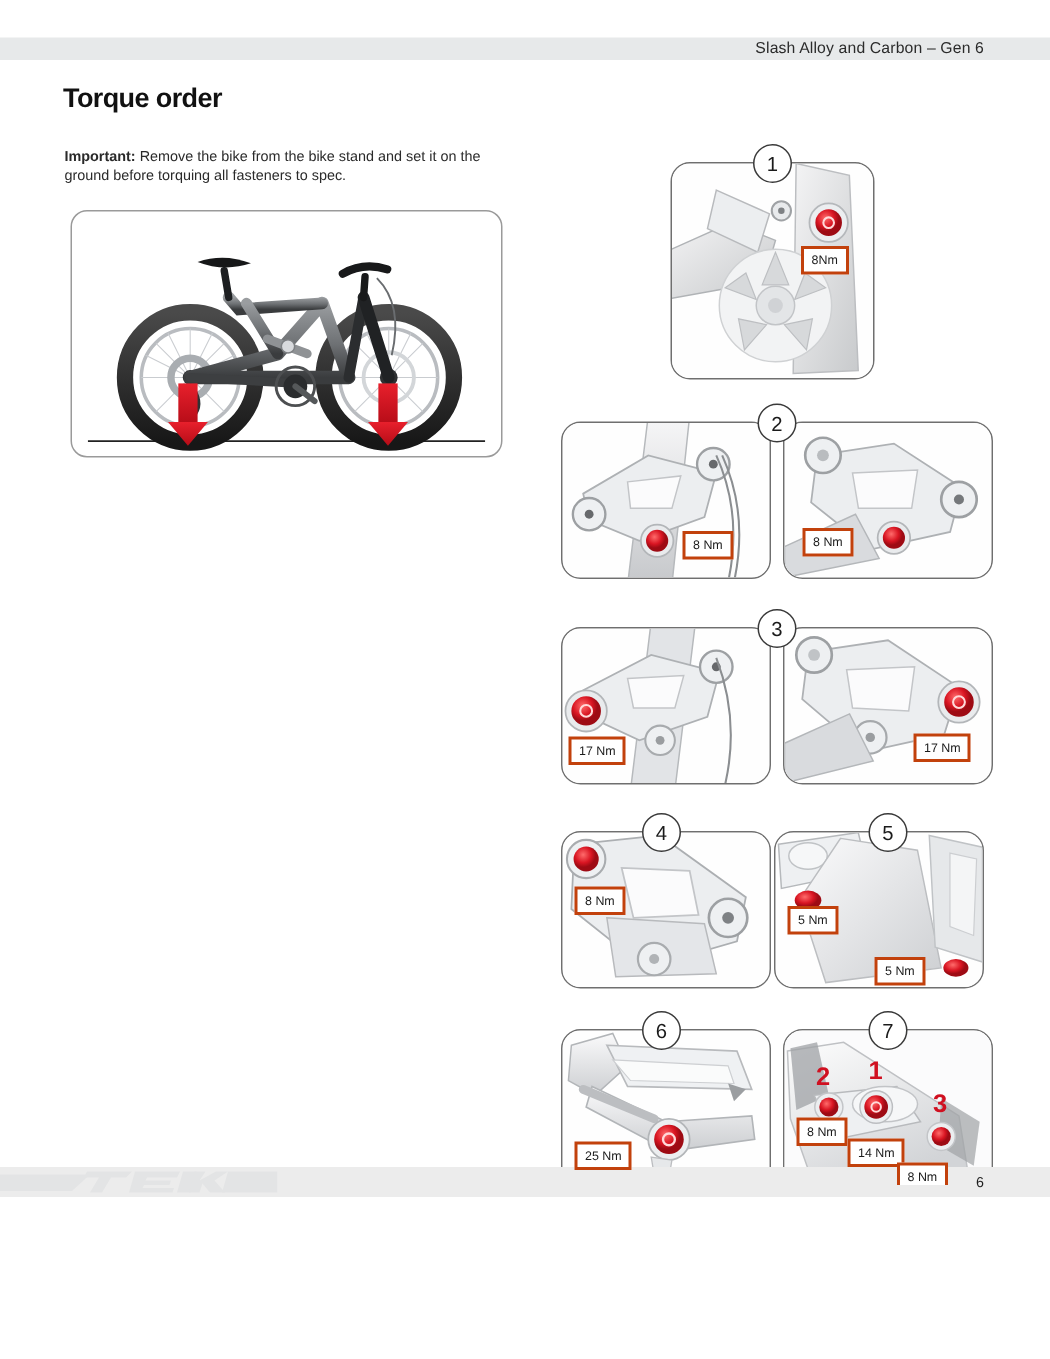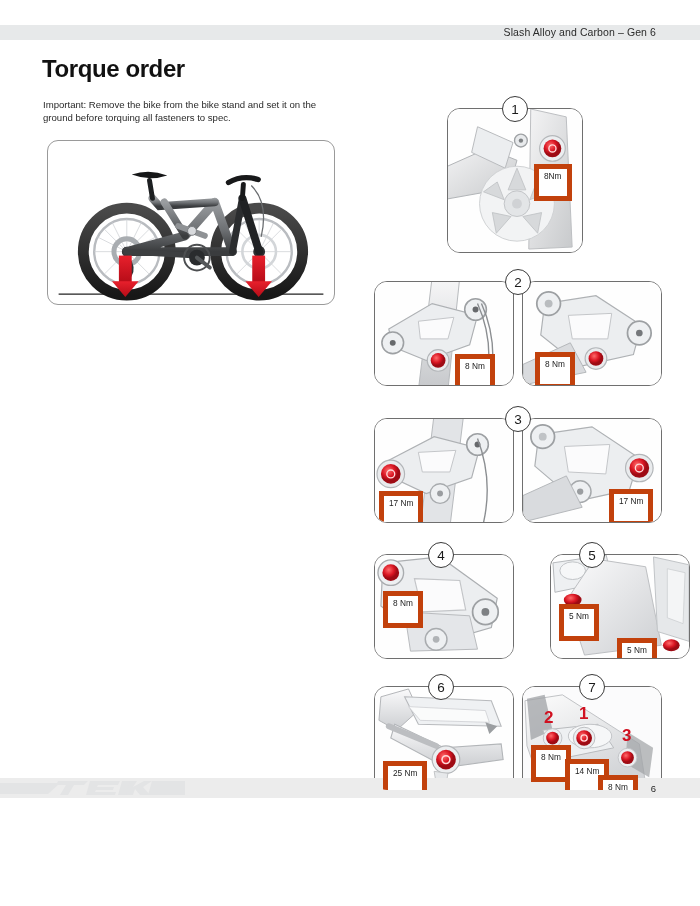--- a/index.html
+++ b/index.html
@@ -19,27 +19,27 @@
   }
   .header-title {
     position: absolute; right: 44px; top: 26px;
     font-size: 10.5px; color: #2b2b2b; letter-spacing: .1px;
     white-space: nowrap;
   }
 
   
   .page-title {
     position: absolute; left: 42px; top: 55px;
-    font-size: 24px; font-weight: 700; letter-spacing: -0.4px; color:#111;
+    font-size: 18px; font-weight: 700; letter-spacing: -0.4px; color:#111;
   }
   .intro {
     position: absolute; left: 43px; top: 98px; width: 300px;
     font-size: 9.6px; line-height: 13.2px; color: #2a2a2a;
   }
-  .intro b { font-weight: 400; }
+  .intro b { font-weight: 700; }
 
   
   .bike-figure {
     position: absolute; left: 47px; top: 140px; width: 288px; height: 165px;
     border: 1px solid #9a9a9a; border-radius: 11px; background: #fff;
     overflow: hidden;
   }
   .bike-svg { position:absolute; left:0; top:0; width:100%; height:100%; }
 
   
@@ -53,23 +53,23 @@
   .badge {
     position: absolute; width: 26px; height: 26px; border-radius: 50%;
     background: #ffffff; border: 1.4px solid #3a3a3a;
     display: flex; align-items: center; justify-content: center;
     font-size: 13.5px; font-weight: 400; color: #1b1b1b;
     z-index: 6;
   }
 
   .tlabel {
     position: absolute; z-index: 5;
-    background: #ffffff; border: 5px solid #c2410c;
+    background: #ffffff; border: 2px solid #c2410c;
     font-size: 8.3px; color: #1c1c1c; line-height: 1;
-    padding: 3px 5px 16px 5px; white-space: nowrap;
+    padding: 3px 5px 4px 5px; white-space: nowrap;
   }
   .rnum {
     position: absolute; z-index: 5;
     color: #d01020; font-weight: 700; font-size: 17px; line-height: 1;
   }
 
   
   .footer-band {
     position: absolute; left: 0; bottom: 20px; width: 700px; height: 20px;
     background: #ececec;
@@ -345,21 +345,21 @@
       <circle cx="16" cy="18" r="8.5" fill="url(#bolt4)"></circle>
       <circle cx="112" cy="58" r="13" fill="#eef0f2" stroke="#9da0a3" stroke-width="1.8"></circle>
       <circle cx="112" cy="58" r="4" fill="#7e8184"></circle>
       <circle cx="62" cy="86" r="11" fill="#eef0f2" stroke="#a9acaf" stroke-width="1.5"></circle>
       <circle cx="62" cy="86" r="3.4" fill="#b0b3b6"></circle>
     </svg>
     <div class="tlabel" style="left:8px; top:36px;">8 Nm</div>
   </div>
   <div class="badge" style="left:428px; top:542px;">4</div>
 
-  <div class="panel" style="left:550px; top:554px; width:140px; height:105px;">
+  <div class="panel" style="left:516px; top:554px; width:140px; height:105px;">
     <svg class="art" viewBox="0 0 140 105" preserveAspectRatio="none">
       <defs>
         <linearGradient id="m5" x1="0" y1="0" x2="1" y2="1">
           <stop offset="0%" stop-color="#fbfbfc"></stop>
             <stop offset="100%" stop-color="#cdcfd2"></stop>
         </linearGradient>
         <radialGradient id="bolt5" cx="38%" cy="33%">
           <stop offset="0%" stop-color="#ff6b6b"></stop>
             <stop offset="65%" stop-color="#d91522"></stop>
           <stop offset="100%" stop-color="#9e0b14"></stop>

